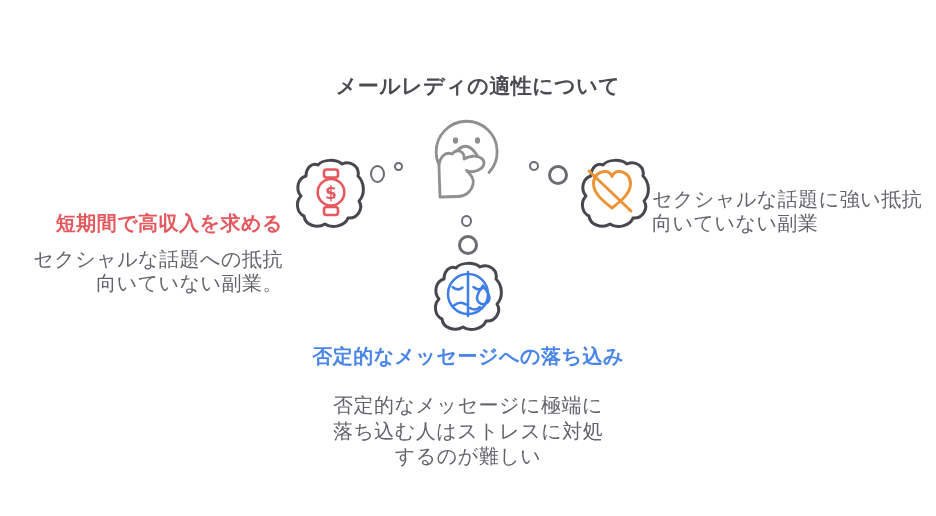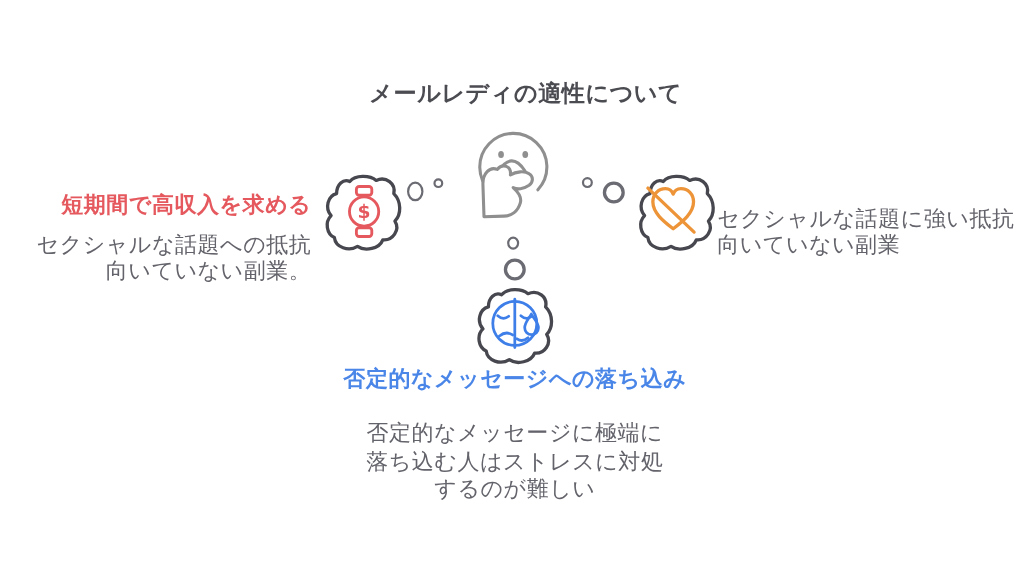--- a/index.html
+++ b/index.html
@@ -16,23 +16,23 @@
   }
 
   .topic{position:absolute;}
   .topic-heading{font-size:20px;font-weight:bold;margin:0;line-height:1.2;letter-spacing:.5px;}
   .topic-body{
     margin:12px 0 0 0;font-size:20px;line-height:1.22;letter-spacing:.5px;
     color:var(--c-body,#63636B);white-space:pre-line;
   }
   .topic-left{top:175px;right:653px;text-align:right;}
   .topic-right{top:175px;left:652px;text-align:left;}
-  .topic-bottom{top:333px;left:20px;width:896px;text-align:center;}
+  .topic-bottom{top:344px;left:20px;width:896px;text-align:center;}
   .topic-bottom .topic-body{margin-top:25px;line-height:1.28;}
-  .hd-red{color:var(--c-red,#E5595E);}
+  .hd-red{color:var(--c-red,#E5595E);margin-top:36px;}
   .hd-orange{color:var(--c-orange,#ED9438);}
   .hd-blue{color:var(--c-blue,#4A86E8);}
 
   
   .dot{
     position:absolute;border-radius:50%;box-sizing:border-box;
     border:2.6px solid var(--c-dot,#6B6B73);background:transparent;
   }
 
   

